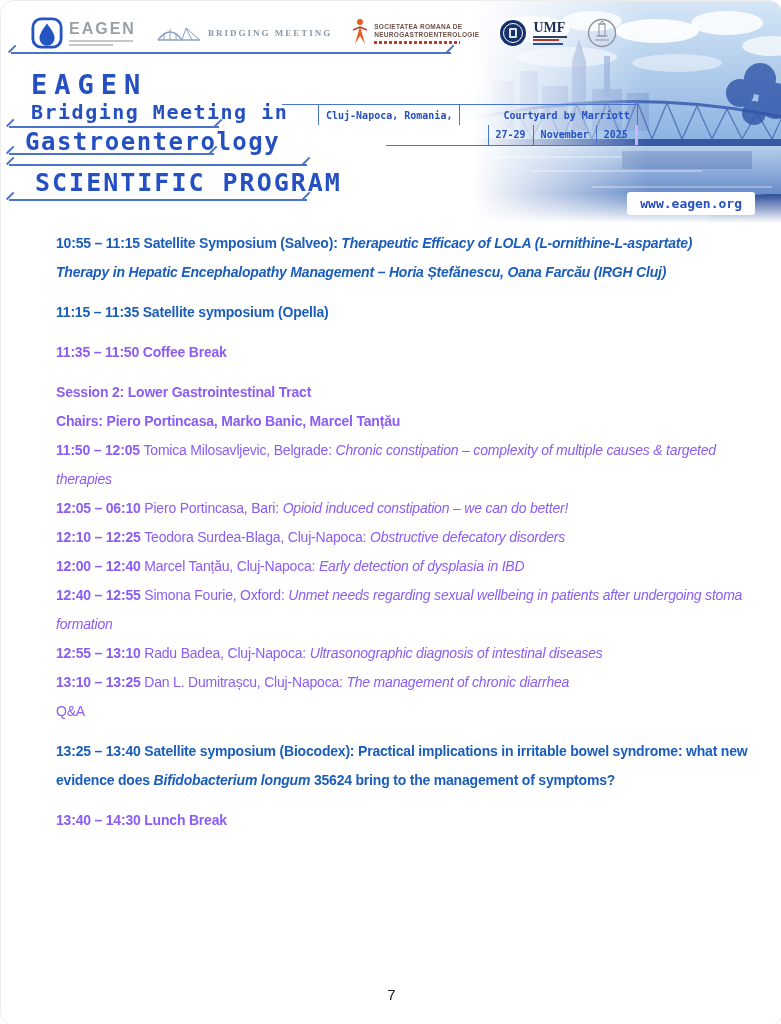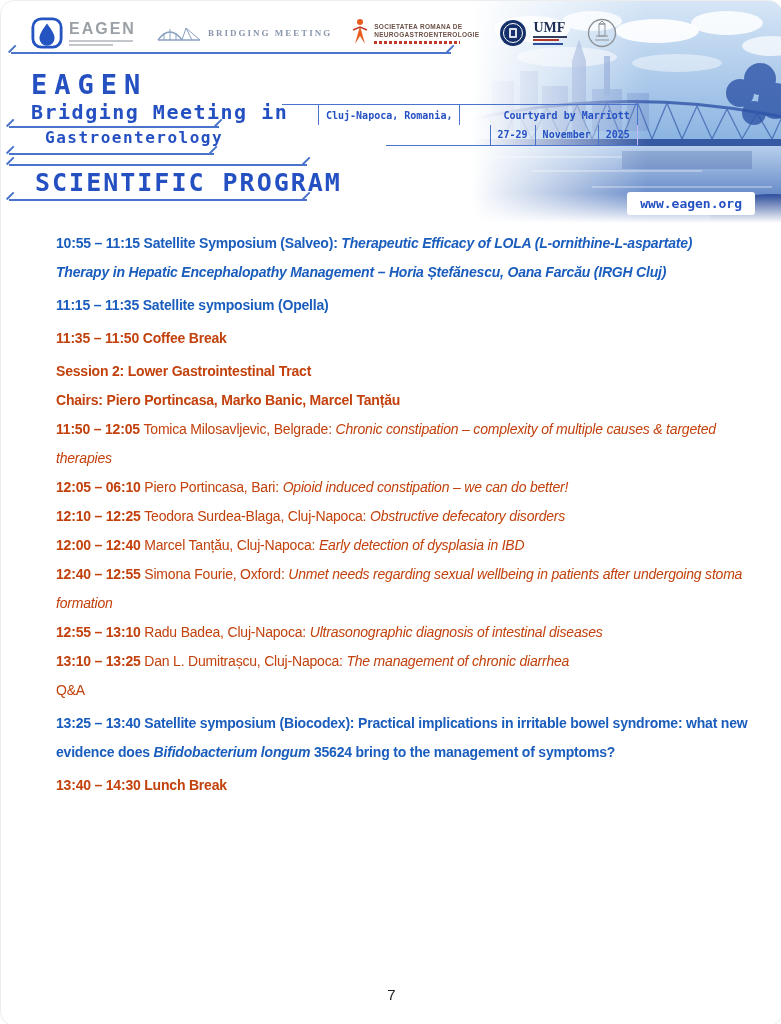--- a/index.html
+++ b/index.html
@@ -31,42 +31,42 @@
 
   
   .dim{position:absolute;height:1.5px;background:#4a74cc;z-index:2;}
   .dim::before,.dim::after{content:"";position:absolute;top:-4px;width:10px;height:1.5px;background:#4a74cc;}
   .dim::before{left:-4px;transform:rotate(-45deg);}
   .dim::after{right:-4px;transform:rotate(-45deg);}
 
   .mono{font-family:"DejaVu Sans Mono","Liberation Mono",monospace;color:#2550c2;}
   .t1{position:absolute;top:68px;left:30px;font-size:27px;font-weight:700;letter-spacing:7px;z-index:3;}
   .t2{position:absolute;top:99px;left:30px;font-size:20px;font-weight:700;letter-spacing:1.5px;z-index:3;}
-  .t3{position:absolute;top:127px;left:44px;font-size:16px;font-weight:700;letter-spacing:1.5px;z-index:3;}
+  .t3{position:absolute;top:127px;left:24px;font-size:24px;font-weight:700;letter-spacing:1.5px;z-index:3;}
   .sp{position:absolute;top:167px;left:34px;font-size:25px;font-weight:700;letter-spacing:2px;z-index:3;}
 
   .venue{position:absolute;top:103px;left:281px;z-index:3;border-top:1.5px solid #4a74cc;
     font-family:"DejaVu Sans Mono","Liberation Mono",monospace;color:#2550c2;
     font-size:10px;font-weight:700;}
   .venue .r1{display:flex;}
   .venue .r1 .c{padding:5px 7px 4px 7px;margin-left:36px;}
   .venue .r1 .c1{border-left:1px solid #4a74cc;border-right:1px solid #4a74cc;}
   .venue .r1 .c2{border-right:1px solid #4a74cc;}
   .venue .r2{display:flex;justify-content:flex-end;border-bottom:1.5px solid #4a74cc;margin-left:104px;}
   .venue .r2 .c{padding:4px 7px 5px 7px;border-left:1px solid #4a74cc;}
-  .venue .r2 .c:last-child{border-right:1px solid #c4b5fd;}
+  .venue .r2 .c:last-child{border-right:3px solid #c4b5fd;}
 
   .site-btn{position:absolute;top:173px;right:27px;z-index:4;background:#ffffff;
     color:#2550c2;font:700 13px "DejaVu Sans Mono","Liberation Mono",monospace;
     padding:4px 13px;border-radius:3px;border:none;cursor:pointer;margin-top:18px;}
 
   
   .schedule{position:absolute;top:228px;left:55px;width:692px;z-index:1;}
-  .entry{margin:0;font-size:14px;line-height:29px;color:#c2410c;letter-spacing:-.2px;}
-  .entry.gap{margin-top:4px;}
+  .entry{margin:0;font-size:14px;line-height:29px;color:#8b5cf6;letter-spacing:-.2px;}
+  .entry.gap{margin-top:11px;}
   .entry.blue{color:#1a5dbd;}
   .entry .b{font-weight:700;}
   .entry .i{font-style:italic;}
 
   .footer{position:absolute;bottom:22px;left:0;right:0;text-align:center;
     font:400 15px "Liberation Sans",sans-serif;color:#1b1b1b;}
 </style>
 </head>
 <body>
 

